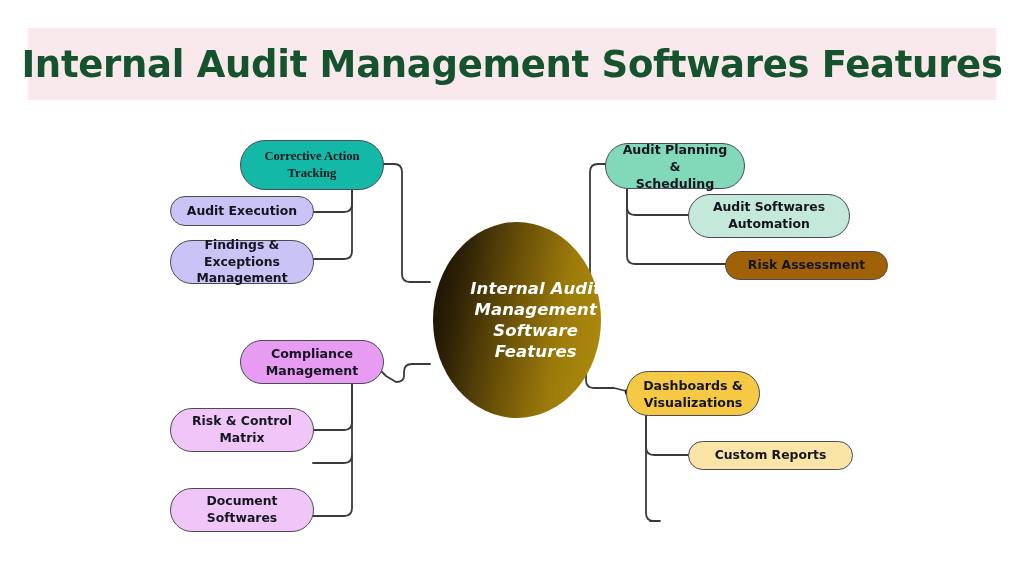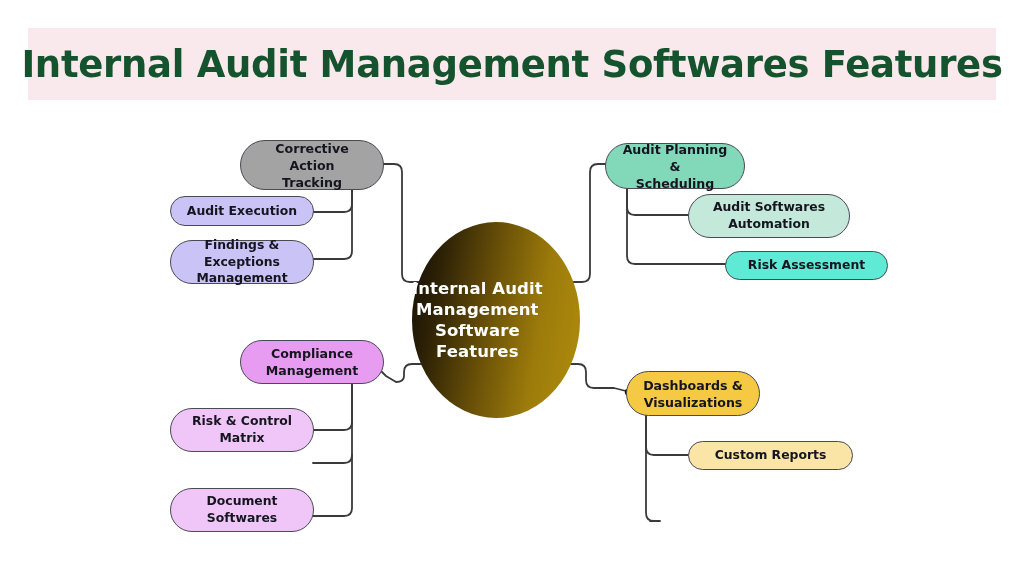--- a/index.html
+++ b/index.html
@@ -56,30 +56,31 @@
     stroke-linecap: round;
     stroke-linejoin: round;
   }
   #connectors circle {
     fill: #111111;
   }
 
   
   #central-node {
     position: absolute;
-    left: 412px;
+    left: 433px;
     top: 222px;
     width: 168px;
     height: 196px;
     border-radius: 50%;
     background: linear-gradient(100deg, #120d05 0%, #2e2206 18%, #6a5108 46%, #9c7b0b 72%, #b08d0d 100%);
     display: flex;
     align-items: center;
-    justify-content: flex-start;
+    justify-content: flex-end;
     z-index: 4;
+    font-style: italic;
   }
   #central-label {
     color: #ffffff;
     font-size: 16.5px;
     font-weight: bold;
     line-height: 1.28;
     text-align: center;
     white-space: pre-line;
     letter-spacing: 0.1px;
   }
@@ -146,35 +147,35 @@
     <path d="M 646 416 L 646 513 Q 646 521 654 521 L 650 521 L 660 521"></path>
   </svg>
 
   <div id="central-node">
     <div id="central-label">Internal Audit
 Management
 Software
 Features</div>
   </div>
 
-  <div class="node primary" style="left:240px; top:140px; width:144px; height:50px; background:#a3a3a3;">Corrective Action
+  <div class="node primary" style="left:240px; top:140px; width:144px; height:50px; background:#14b8a6;font-family:Liberation Serif, serif;">Corrective Action
 Tracking</div>
 
   <div class="node sub" style="left:170px; top:196px; width:144px; height:30px; background:#cac3f6;">Audit Execution</div>
 
   <div class="node sub" style="left:170px; top:240px; width:144px; height:44px; background:#cac3f6;">Findings &amp; Exceptions
 Management</div>
 
   <div class="node primary" style="left:605px; top:143px; width:140px; height:46px; background:#81d9b9;">Audit Planning &amp;
 Scheduling</div>
 
   <div class="node sub" style="left:688px; top:194px; width:162px; height:44px; background:#c4e8da;">Audit Softwares
 Automation</div>
 
-  <div class="node sub" style="left:725px; top:251px; width:163px; height:29px; background:#5eead4;">Risk Assessment</div>
+  <div class="node sub" style="left:725px; top:251px; width:163px; height:29px; background:#a16207;">Risk Assessment</div>
 
   <div class="node primary" style="left:240px; top:340px; width:144px; height:44px; background:#e79cf1;">Compliance
 Management</div>
 
   <div class="node sub" style="left:170px; top:408px; width:144px; height:44px; background:#f0c6f8;">Risk &amp; Control Matrix</div>
 
   <div class="node sub" style="left:170px; top:488px; width:144px; height:44px; background:#f0c6f8;">Document
 Softwares</div>
 
   <div class="node sub" style="left:688px; top:441px; width:165px; height:29px; background:#fbe5a6;">Custom Reports</div>

